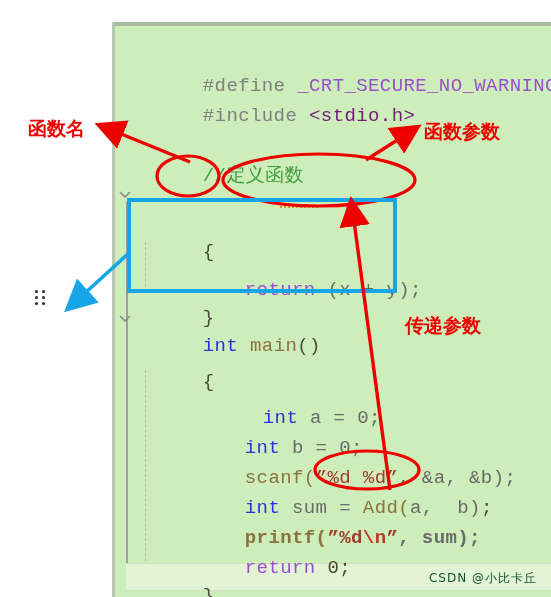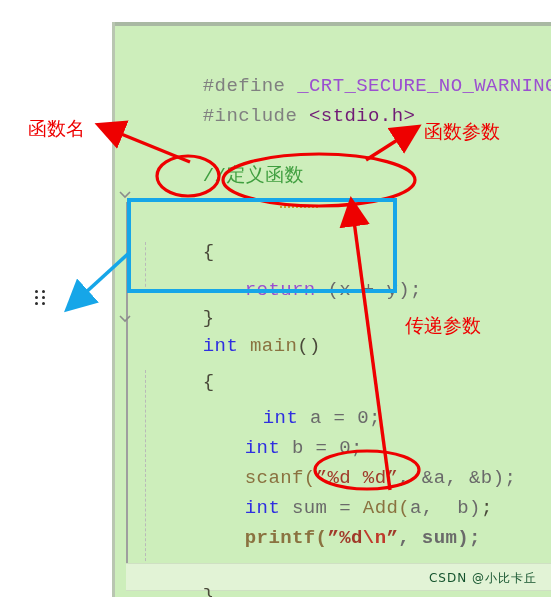--- a/index.html
+++ b/index.html
@@ -104,21 +104,21 @@
     position: absolute;
     background: #e2f3d6;
     border-top: 1px solid #cfe0c3;
     border-bottom: 1px solid #cfe0c3;
   }
 
   
   .anno-cn {
     position: absolute;
     font-family: "DejaVu Sans", "Liberation Sans", sans-serif;
-    font-weight: normal;
+    font-weight: bold;
     white-space: nowrap;
   }
   .anno-red { color: #ee0000; font-size: 19px; }
   .anno-blue { color: #1e9fe0; font-size: 19px; }
 
   .dotgrid {
     position: absolute;
     width: 14px;
     height: 18px;
   }
@@ -226,20 +226,23 @@
     </div>
 
     <div class="code-line" style="top:458px; left:62px;text-align:right;">
       <span class="tok-kw">int</span><span class="tok-var"> sum = </span><span class="tok-fn">Add(</span><span class="tok-var">a,  b)</span><span class="tok-punct">;</span>
     </div>
 
     <div class="code-line" style="top:488px; left:62px;font-weight:bold;">
       <span class="tok-fn">printf(</span><span class="tok-str">”%d</span><span class="tok-esc">\n</span><span class="tok-str">”</span><span class="tok-var">, sum);</span>
     </div>
 
+    <div class="code-line" style="top:518px; left:62px;">
+      <span class="tok-ret">return</span><span class="tok-num"> 0;</span>
+    </div>
 
     <div class="code-line" style="top:546px;">
       <span class="tok-brace">}</span>
     </div>
 
     <div id="watermark">CSDN @小比卡丘</div>
   </div>
 
   <svg class="overlay" viewBox="0 0 551 597">
     <defs>

